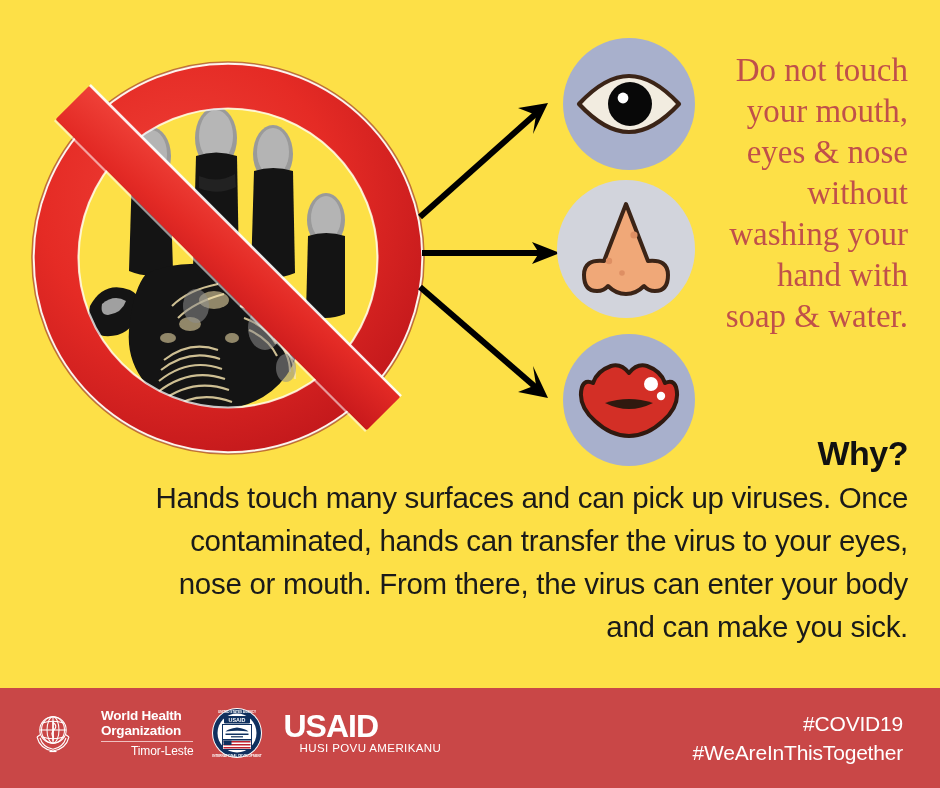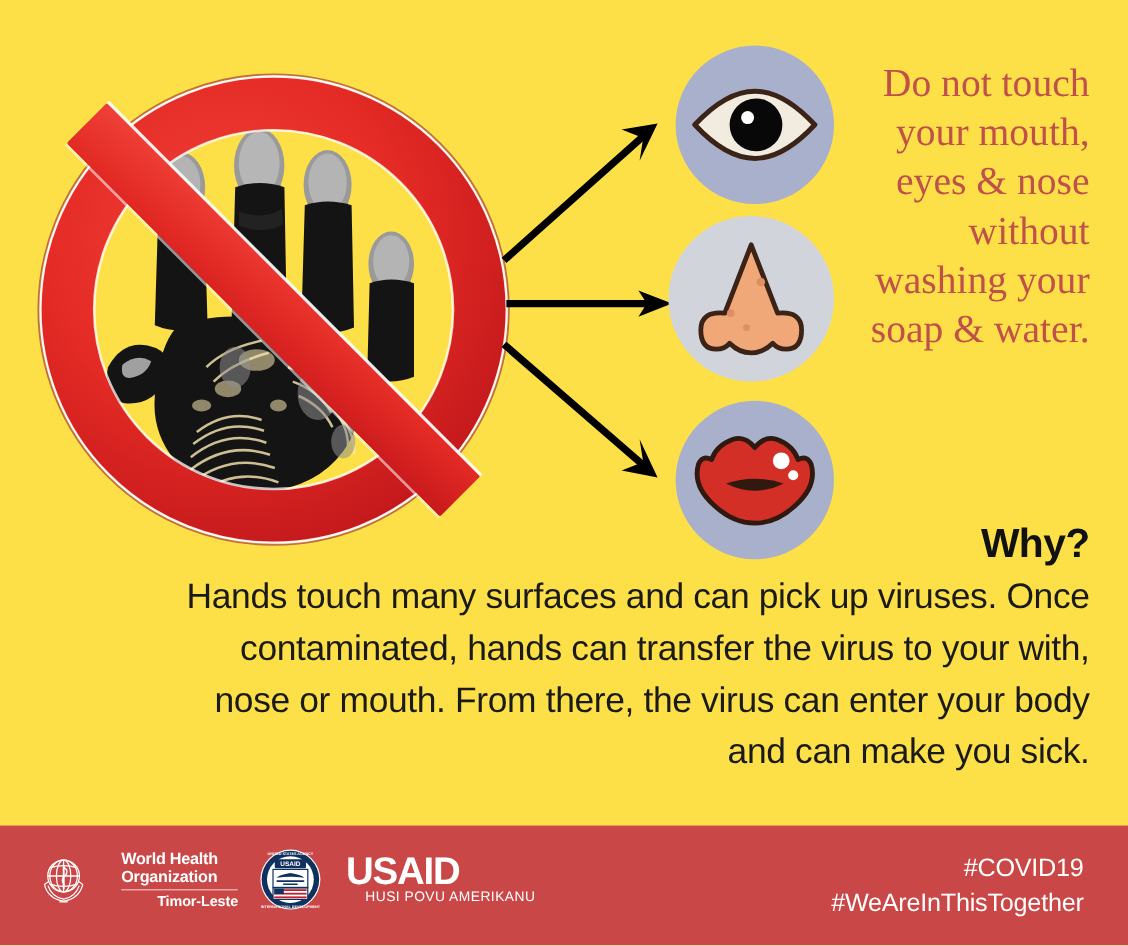--- a/index.html
+++ b/index.html
@@ -114,21 +114,21 @@
     line-height: 15px;
     letter-spacing: -0.2px;
   }
   .who-divider {
     height: 1px;
     background: #f0c0c0;
     margin: 2.5px 0 2.5px 0;
   }
   .who-country {
     font-size: 12px;
-    font-weight: bold;
+    font-weight: normal;
     text-align: center;
     letter-spacing: -0.1px;
     margin-left: 30px;
   }
   .usaid-logo-block { display: flex; align-items: center; gap: 20px; }
   .usaid-text { color: #ffffff; }
   .usaid-word {
     font-size: 32px;
     font-weight: bold;
     line-height: 30px;
@@ -315,28 +315,29 @@
       <circle cx="84" cy="37" r="4.2" fill="#ffffff"></circle>
     </svg>
   </div>
 
   <div id="headline">
     <div>Do not touch</div>
     <div>your mouth,</div>
     <div>eyes &amp; nose</div>
     <div>without</div>
     <div>washing your</div>
+    <div>hand with</div>
     <div>soap &amp; water.</div>
   </div>
 
   <div id="why-heading">Why?</div>
 
   <div id="body-text">
     <div>Hands touch many surfaces and can pick up viruses. Once</div>
-    <div>contaminated, hands can transfer the virus to your with,</div>
+    <div>contaminated, hands can transfer the virus to your eyes,</div>
     <div>nose or mouth. From there, the virus can enter your body</div>
     <div>and can make you sick.</div>
   </div>
 
   <div id="footer-bar">
 
     <div id="footer-logos">
 
       <div class="who-logo-block">
         <svg width="46" height="46" viewBox="0 0 46 46" xmlns="http://www.w3.org/2000/svg">

